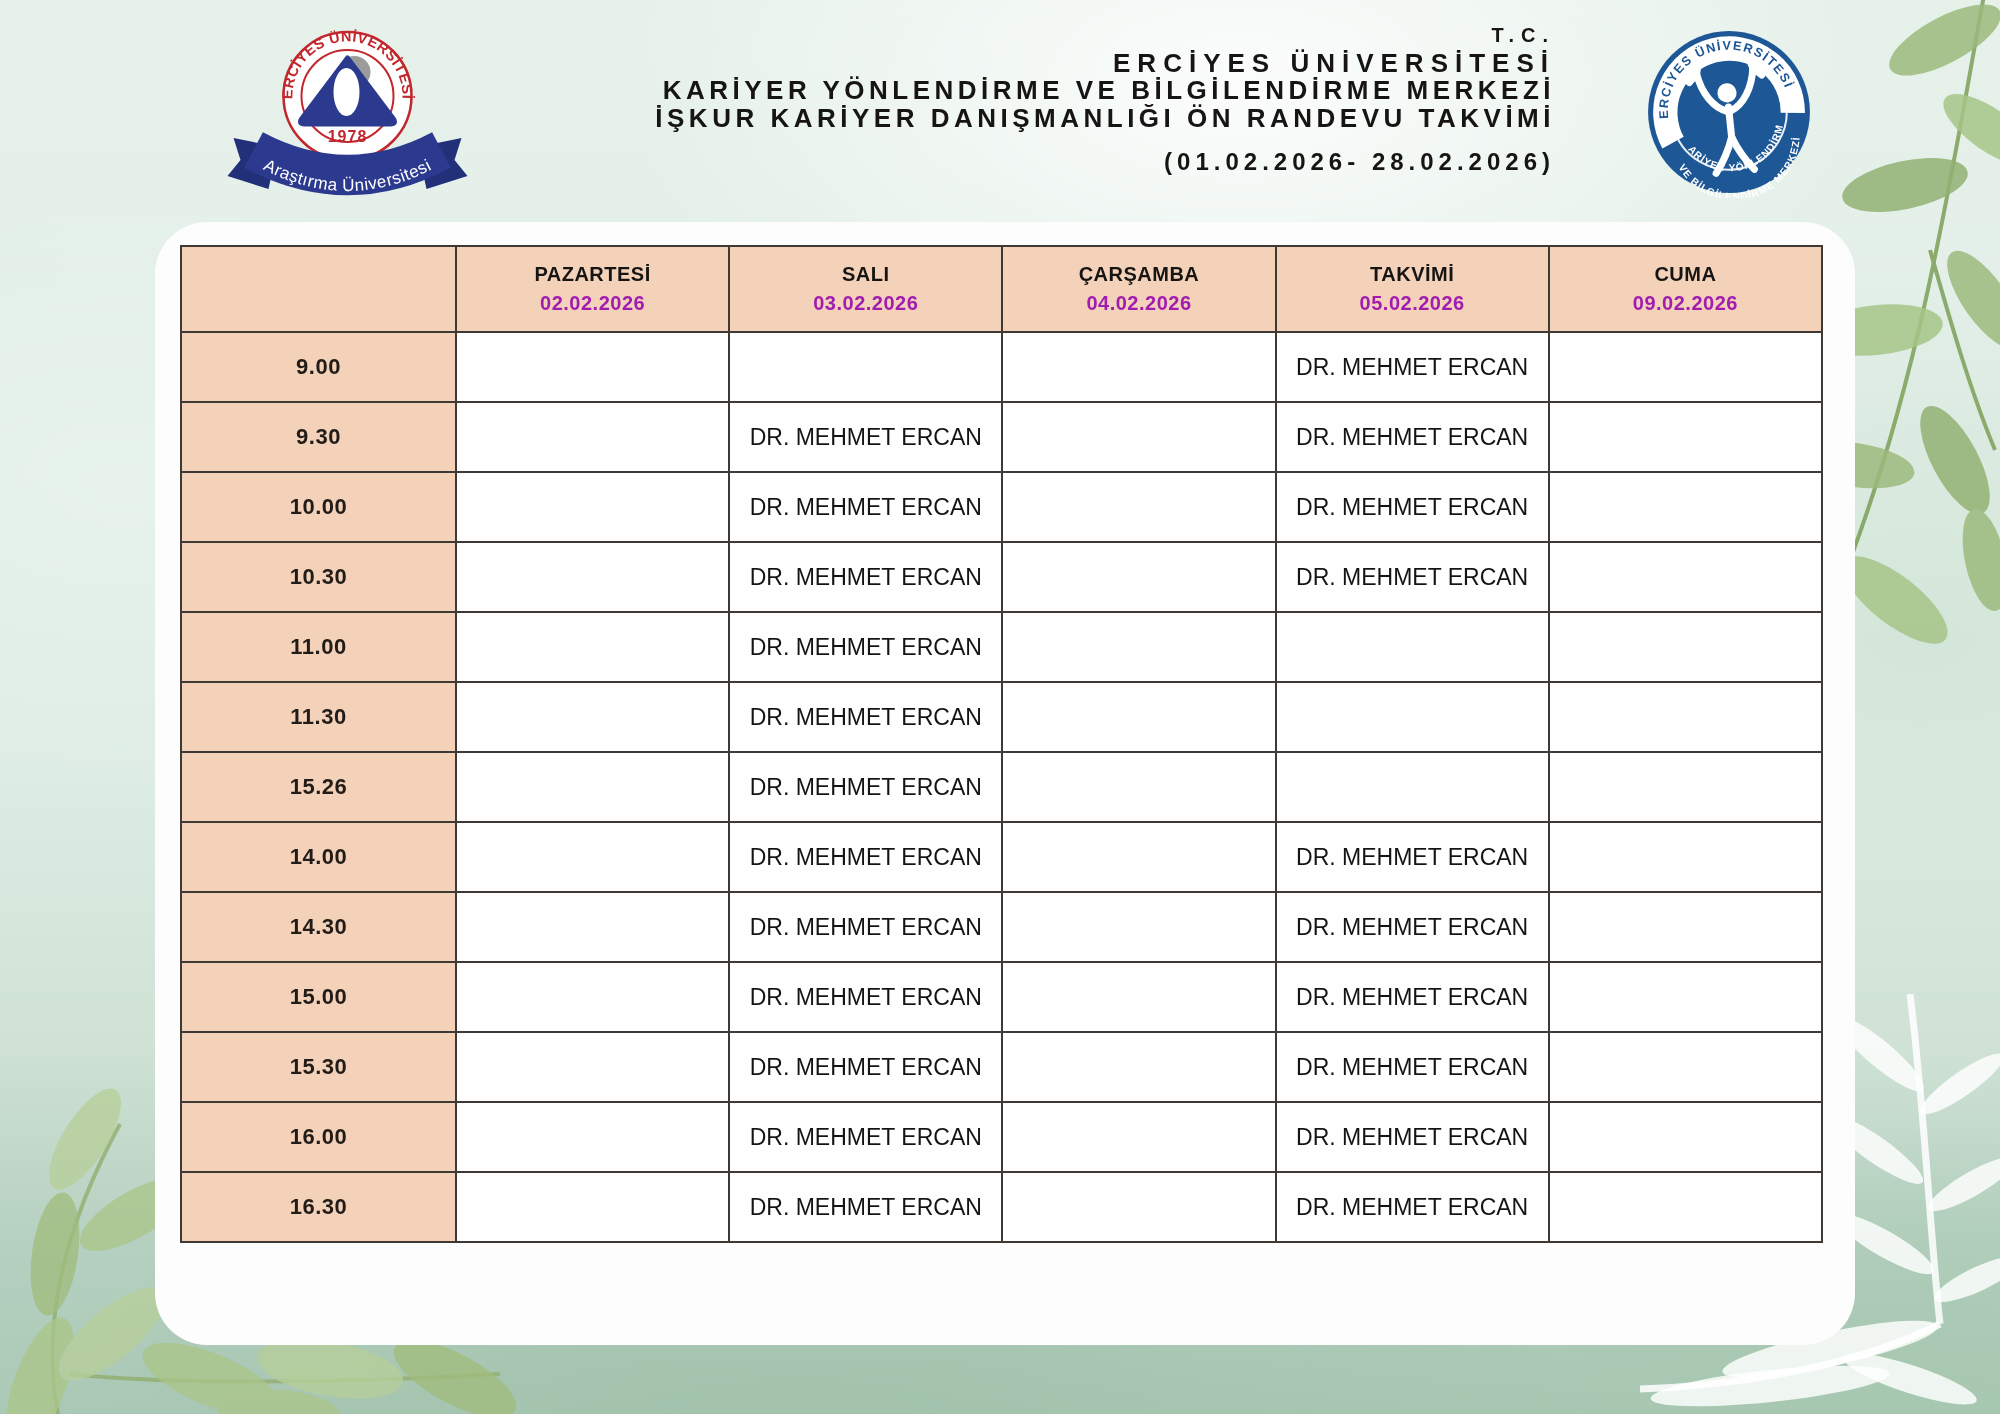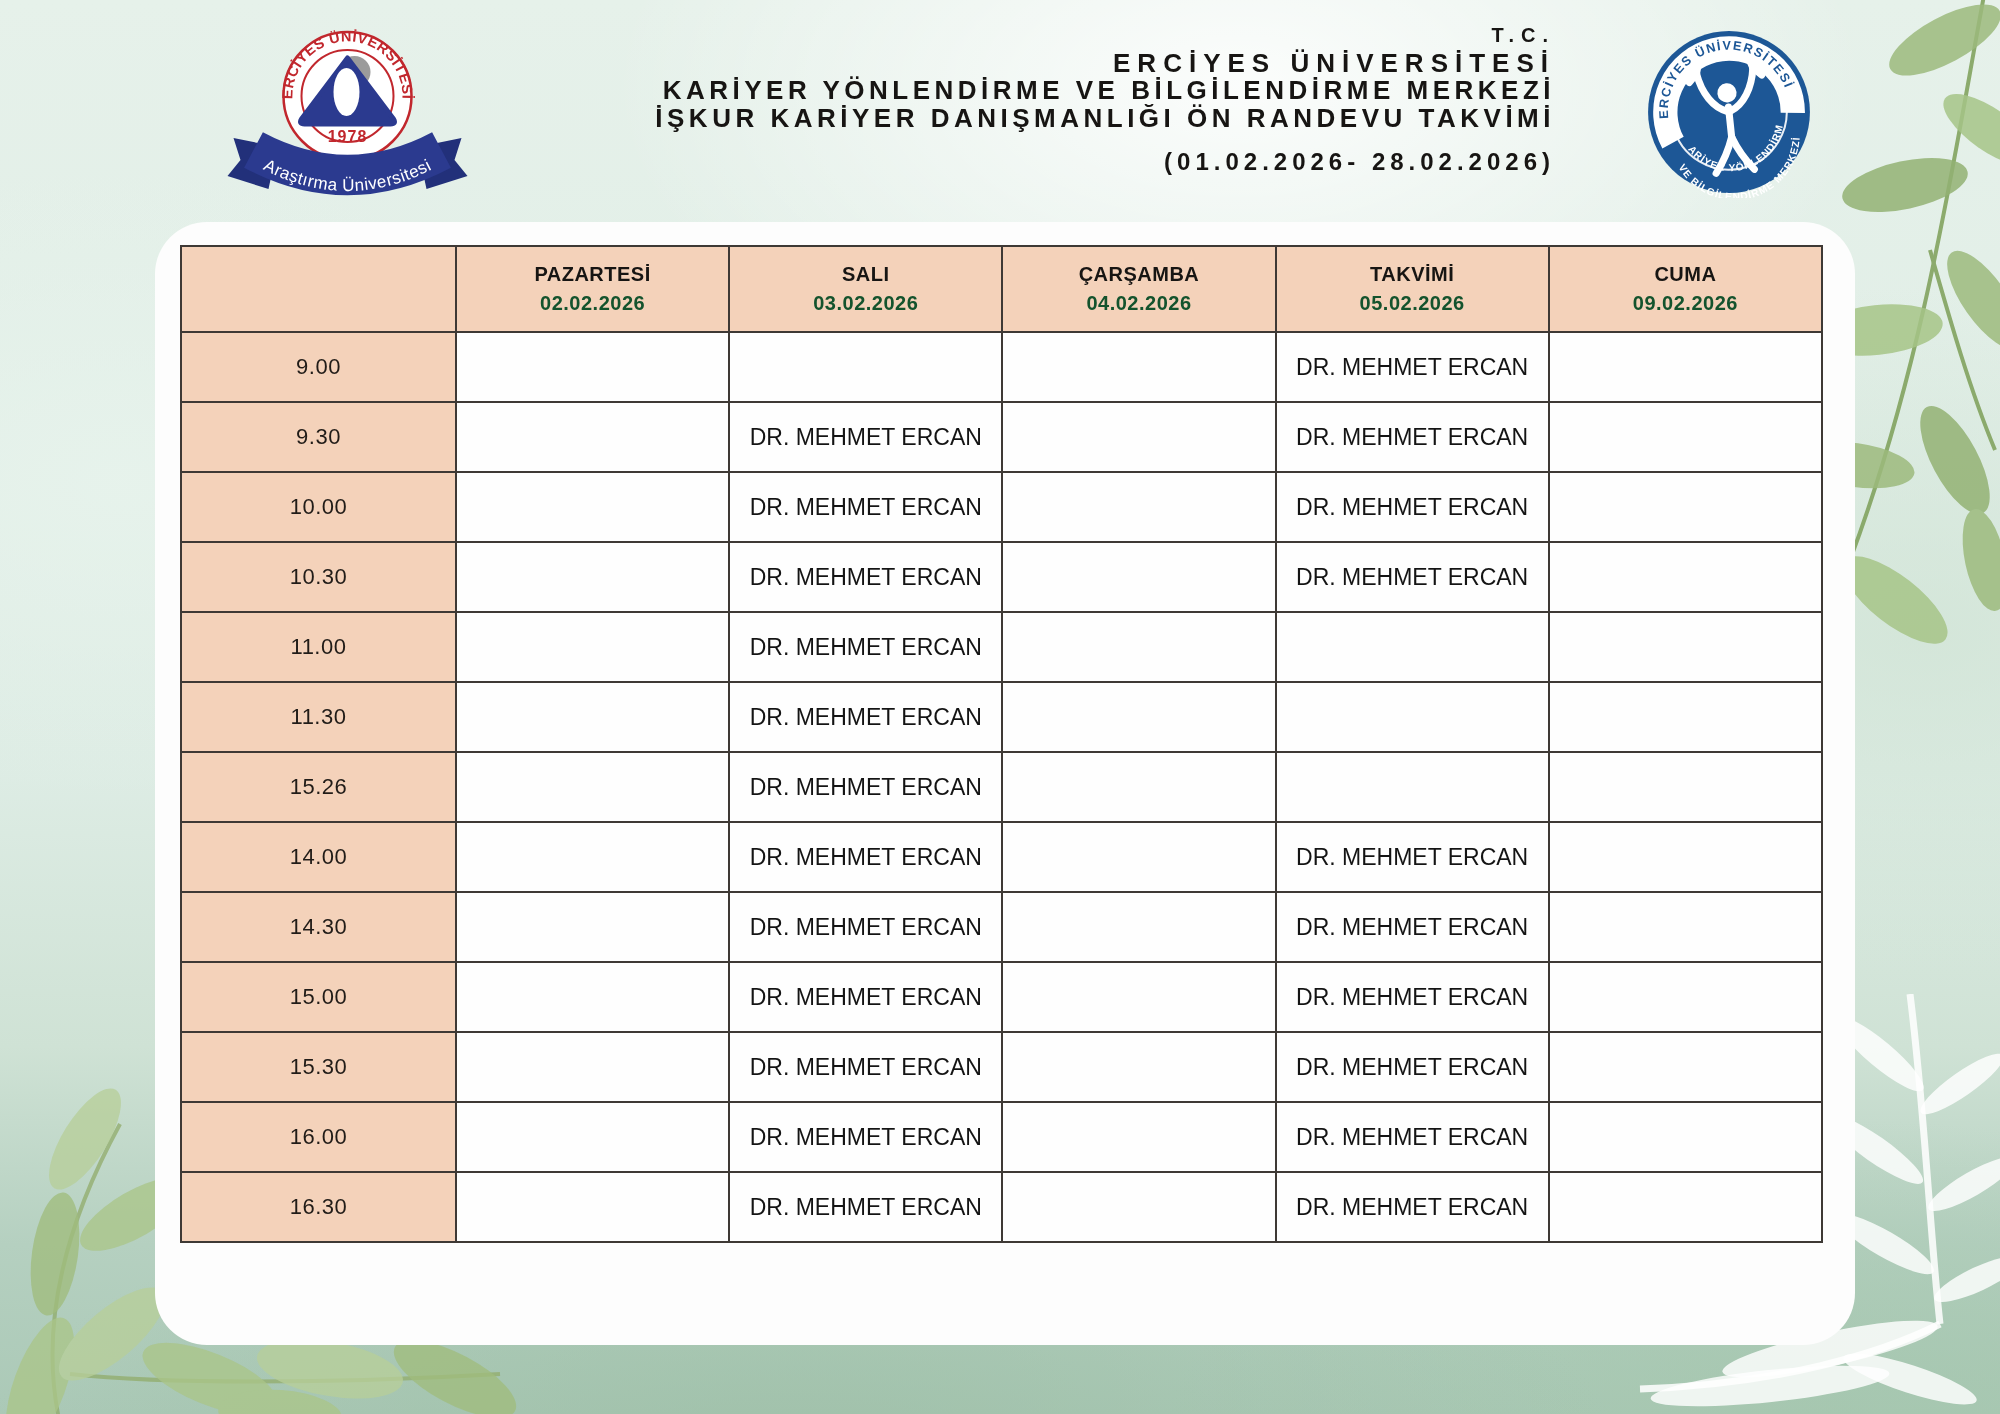--- a/index.html
+++ b/index.html
@@ -37,22 +37,22 @@
   
   #schedule{
     position:absolute;left:25px;top:23px;width:1643px;
     border-collapse:collapse;table-layout:fixed;
   }
   #schedule th,#schedule td{
     border:2px solid #3e3935;padding:0;text-align:center;vertical-align:middle;
   }
   #schedule thead th{height:84px;background:#f4d2ba;}
   #schedule thead .day{font-size:20px;font-weight:bold;letter-spacing:.5px;color:#171513;}
-  #schedule thead .date{font-size:20px;font-weight:bold;letter-spacing:.5px;color:#14532d;margin-top:6px;}
-  #schedule tbody th{height:68px;background:#f4d2ba;font-size:22px;font-weight:normal;color:#211c18;letter-spacing:.5px;}
+  #schedule thead .date{font-size:20px;font-weight:bold;letter-spacing:.5px;color:#a21caf;margin-top:6px;}
+  #schedule tbody th{height:68px;background:#f4d2ba;font-size:22px;font-weight:bold;color:#211c18;letter-spacing:.5px;}
   #schedule tbody td{background:#fefefe;font-size:23px;font-weight:normal;color:#141414;}
 </style>
 </head>
 <body>
 
 <div id="stage">
   <div id="bg"></div>
 
   <svg class="deco" style="right:0;top:0;" width="165" height="770" viewBox="0 0 165 770">
     <g stroke="#7d9f58" stroke-width="4" fill="none" opacity="0.85">

